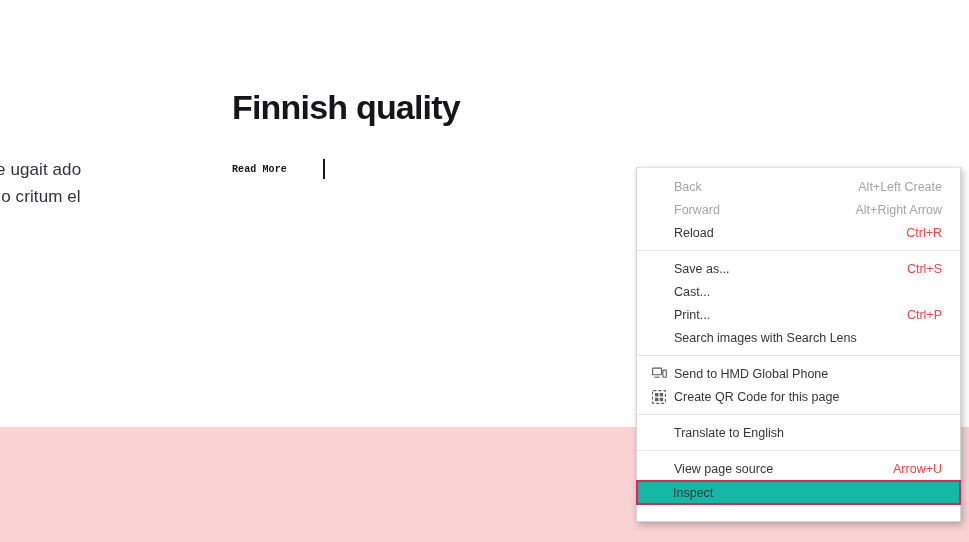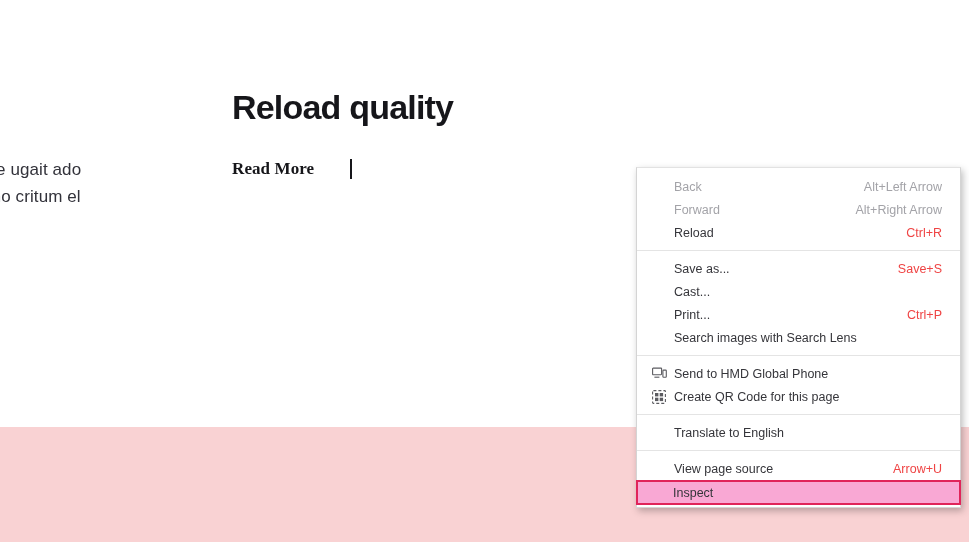--- a/index.html
+++ b/index.html
@@ -47,23 +47,23 @@
     color: #32323a;
     margin: 0;
     letter-spacing: 0.1px;
   }
   .read-more-wrap {
     display: flex;
     align-items: center;
     margin-top: 31px;
   }
   .read-more {
-    font-family: Liberation Serif, serif;
+    font-family: Liberation Mono, monospace;
     font-weight: bold;
-    font-size: 17px;
+    font-size: 10px;
     letter-spacing: 0.1px;
     color: #16161a;
     text-decoration: none;
   }
   .read-more-bar {
     width: 2px;
     height: 20px;
     background: #16161a;
     margin-left: 36px;
   }
@@ -71,21 +71,21 @@
   
   .ctx-menu {
     position: absolute;
     left: 636px;
     top: 167px;
     width: 325px;
     background: #ffffff;
     border: 1px solid #d4d4d4;
     border-top-color: #e2e2e2;
     box-shadow: 2px 3px 7px rgba(0,0,0,0.26);
-    padding: 6px 0 1px 0;
+    padding: 6px 0 15px 0;
     font-family: "Liberation Sans", sans-serif;
   }
   .ctx-group { padding: 1px 0; }
   .ctx-sep {
     height: 1px;
     background: #e4e4e4;
     margin: 5px 0 5px 0;
   }
   .ctx-item {
     position: relative;
@@ -113,21 +113,21 @@
   .ctx-item .accel {
     flex: 0 0 auto;
     color: #ef4444;
     font-size: 12.5px;
     padding-left: 16px;
   }
   .ctx-item.disabled .lbl,
   .ctx-item.disabled .accel { color: #a3a3a8; }
 
   .ctx-item.highlight {
-    background: #f9a8d4;
+    background: #14b8a6;
     border: 2px solid #e0245a;
     height: 25px;
     margin: 0 -1px;
     width: calc(100% + 2px);
   }
   .ctx-item.highlight .lbl { padding-left: 20px; }
 
   svg { display: block; }
 </style>
 </head>
@@ -137,47 +137,47 @@
 
   <div class="page-band"></div>
 
   <div class="col col-left">
     <h2 class="page-heading">ded</h2>
     <p class="page-body">quo an, ad fe ugait ado</p>
     <p class="page-body">m. Vim de mo critum el</p>
   </div>
 
   <div class="col col-mid">
-    <h2 class="page-heading">Reload quality</h2>
+    <h2 class="page-heading">Finnish quality</h2>
     <div class="read-more-wrap">
       <a class="read-more" href="#">Read More</a>
       <div class="read-more-bar"></div>
     </div>
   </div>
 
   <div class="ctx-menu" id="ctx-menu">
       <div class="ctx-group">
         <div class="ctx-item disabled indent">
           <span class="lbl">Back</span>
-          <span class="accel">Alt+Left Arrow</span>
+          <span class="accel">Alt+Left Create</span>
         </div>
         <div class="ctx-item disabled indent">
           <span class="lbl">Forward</span>
           <span class="accel">Alt+Right Arrow</span>
         </div>
         <div class="ctx-item indent">
           <span class="lbl">Reload</span>
           <span class="accel">Ctrl+R</span>
         </div>
       </div>
       <div class="ctx-sep"></div>
       <div class="ctx-group">
         <div class="ctx-item indent">
           <span class="lbl">Save as...</span>
-          <span class="accel">Save+S</span>
+          <span class="accel">Ctrl+S</span>
         </div>
         <div class="ctx-item indent">
           <span class="lbl">Cast...</span>
         </div>
         <div class="ctx-item indent">
           <span class="lbl">Print...</span>
           <span class="accel">Ctrl+P</span>
         </div>
         <div class="ctx-item indent">
           <span class="lbl">Search images with Search Lens</span>

